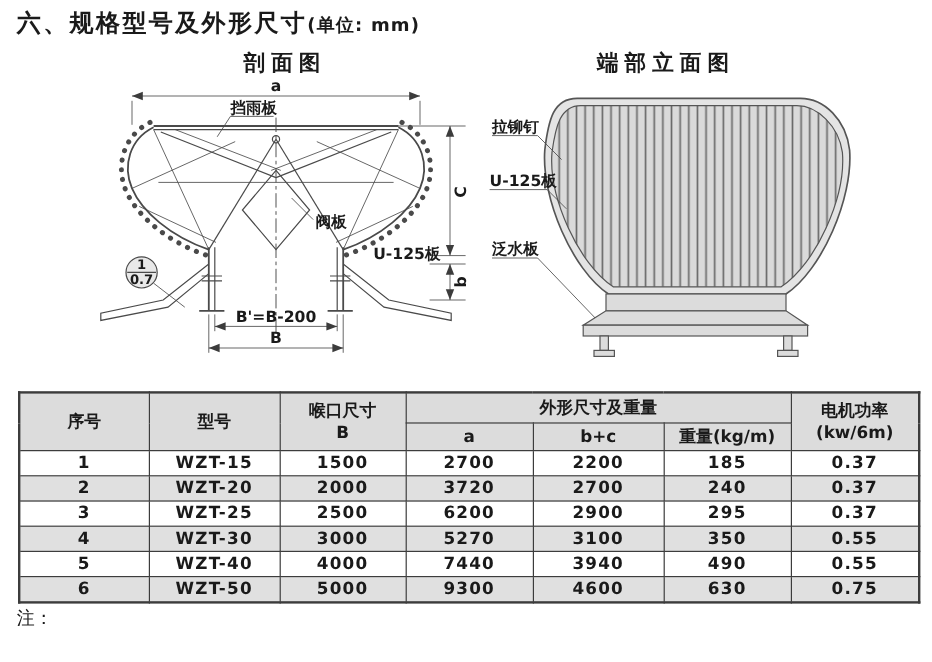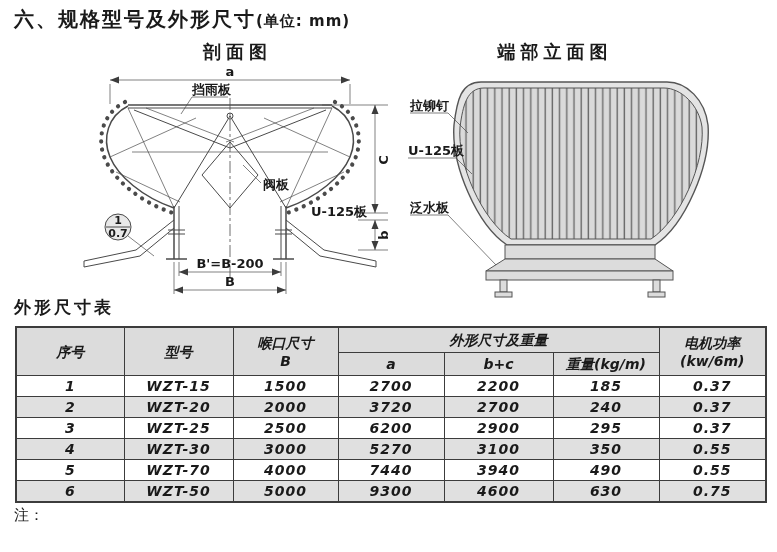--- a/index.html
+++ b/index.html
@@ -24,21 +24,21 @@
   .mid{stroke:#4a4a4a;stroke-width:1.5;fill:none;}
   .cl{stroke:#4a4a4a;stroke-width:0.8;stroke-dasharray:12 3 3 3;fill:none;}
   .beads{fill:none;stroke:#4a4a4a;stroke-width:4.2;stroke-dasharray:0.1 8;stroke-linecap:round;}
   .dim{font:600 13px "DejaVu Sans",sans-serif;fill:#1a1a1a;text-anchor:middle;}
   .dims{font:600 11px "DejaVu Sans",sans-serif;fill:#1a1a1a;text-anchor:middle;}
   .lbl{font:600 13px "DejaVu Sans",sans-serif;fill:#1a1a1a;}
 
   
   .table-heading{position:absolute;left:14px;top:296px;font-size:17px;font-weight:bold;letter-spacing:3px;}
   table.spec{position:absolute;left:15px;top:326px;width:750px;border-collapse:collapse;
-             table-layout:fixed;border:2px solid #3c3c3c;font-style:italic;}
+             table-layout:fixed;border:2px solid #3c3c3c;}
   table.spec th,table.spec td{border:1px solid #3c3c3c;text-align:center;vertical-align:middle;
              font-size:14px;padding:0;line-height:20px;}
   table.spec thead th{background:#dcdcdc;font-weight:bold;line-height:18px;}
   table.spec tr.h1 th{height:24px;}
   table.spec tr.h2 th{height:22px;}
   table.spec tbody tr{height:21px;}
   table.spec tbody tr.alt td{background:#e0e0e0;}
   table.spec tbody td{font-weight:600;letter-spacing:1px;}
 
   
@@ -173,21 +173,20 @@
     <line class="thin" x1="10" y1="53" x2="48" y2="53"></line>
     <line class="thin" x1="48" y1="53" x2="68" y2="73"></line>
     <text class="lbl" x="8" y="95">U-125板</text>
     <line class="thin" x1="8" y1="98" x2="56" y2="98"></line>
     <line class="thin" x1="56" y1="98" x2="72" y2="114"></line>
     <text class="lbl" x="10" y="152">泛水板</text>
     <line class="thin" x1="10" y1="155" x2="48" y2="155"></line>
     <line class="thin" x1="48" y1="155" x2="96" y2="205"></line>
   </svg>
 
-  <div class="table-heading">外形尺寸表</div>
 
   <table class="spec">
     <colgroup>
       <col style="width:108px">
         <col style="width:109px">
         <col style="width:105px">
       <col style="width:106px">
         <col style="width:109px">
         <col style="width:106px">
         <col style="width:107px">
@@ -244,21 +243,21 @@
         <td>4</td>
         <td>WZT-30</td>
         <td>3000</td>
         <td>5270</td>
         <td>3100</td>
         <td>350</td>
         <td>0.55</td>
       </tr>
       <tr>
         <td>5</td>
-        <td>WZT-70</td>
+        <td>WZT-40</td>
         <td>4000</td>
         <td>7440</td>
         <td>3940</td>
         <td>490</td>
         <td>0.55</td>
       </tr>
       <tr class="alt">
         <td>6</td>
         <td>WZT-50</td>
         <td>5000</td>

